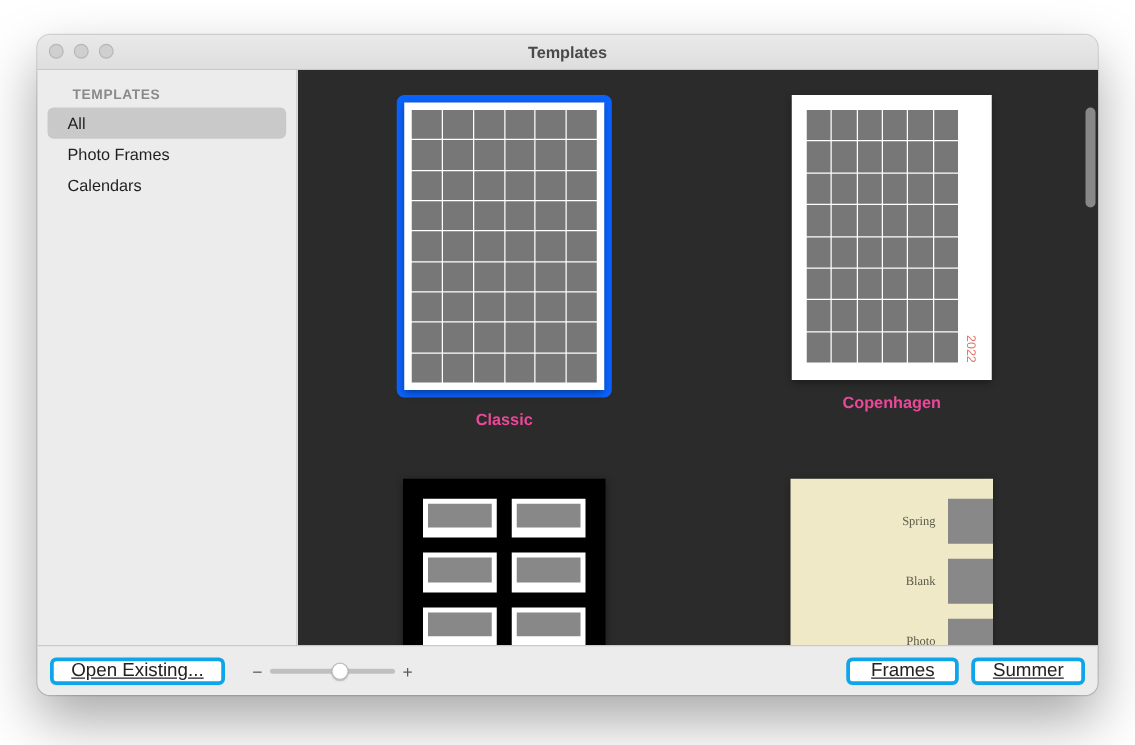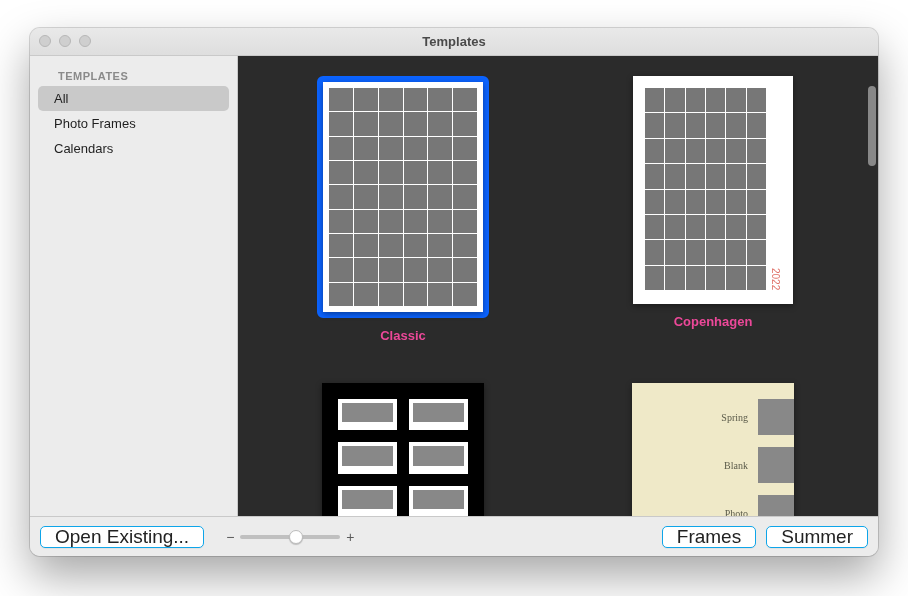--- a/index.html
+++ b/index.html
@@ -160,28 +160,29 @@
     background: #ececec;
     display: flex;
     align-items: center;
     padding: 0 10px;
     gap: 10px;
   }
   .btn {
     height: 22px;
     min-width: 90px;
     padding: 0 14px;
-    font-size: 19px;
+    font-size: 15px;
     color: #222;
     background: #fff;
-    border: 1px solid #0ea5e9;
+    border: 3px solid #0ea5e9;
     border-radius: 5px;
     box-shadow: 0 1px 0 rgba(0,0,0,0.04);
     display:flex; align-items:center; justify-content:center;
     cursor: default;
+    text-decoration: underline;
   }
   .btn.left { min-width: 120px; }
   .spacer { flex: 1; }
   .zoom {
     display:flex; align-items:center; gap:6px;
     margin-left: 12px;
     color:#5b5b5b;
     font-size: 14px;
   }
   .slider-track {

